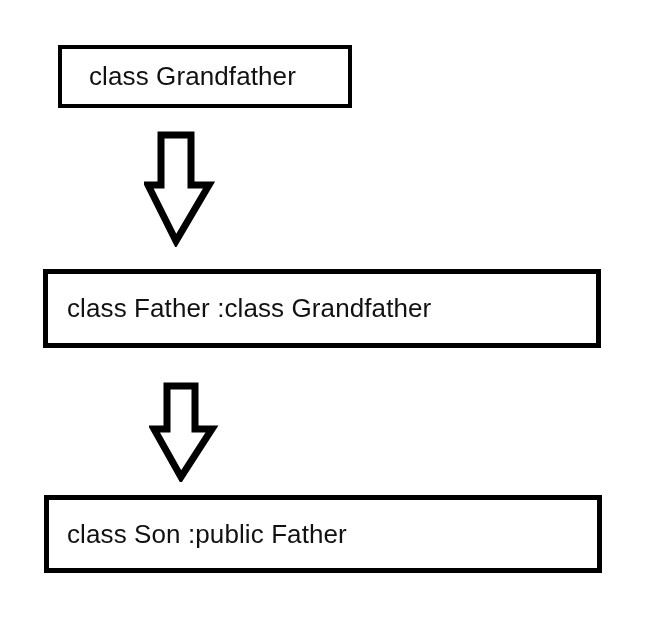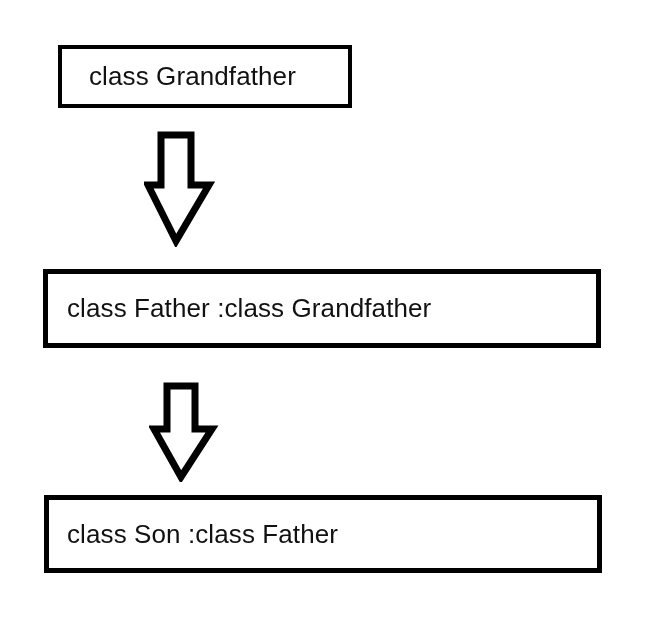--- a/index.html
+++ b/index.html
@@ -101,16 +101,16 @@
 
   <div class="class-box" id="box-father">
     <span class="label">class Father :class Grandfather</span>
   </div>
 
   <svg class="arrow" id="arrow-father-son" viewBox="0 0 70 100" preserveAspectRatio="none">
     <polygon points="18,4 46,4 46,47 63,47 32,95 5,47 18,47"></polygon>
   </svg>
 
   <div class="class-box" id="box-son">
-    <span class="label">class Son :class Father</span>
+    <span class="label">class Son :public Father</span>
   </div>
 
 </div>
 
 </body></html>

